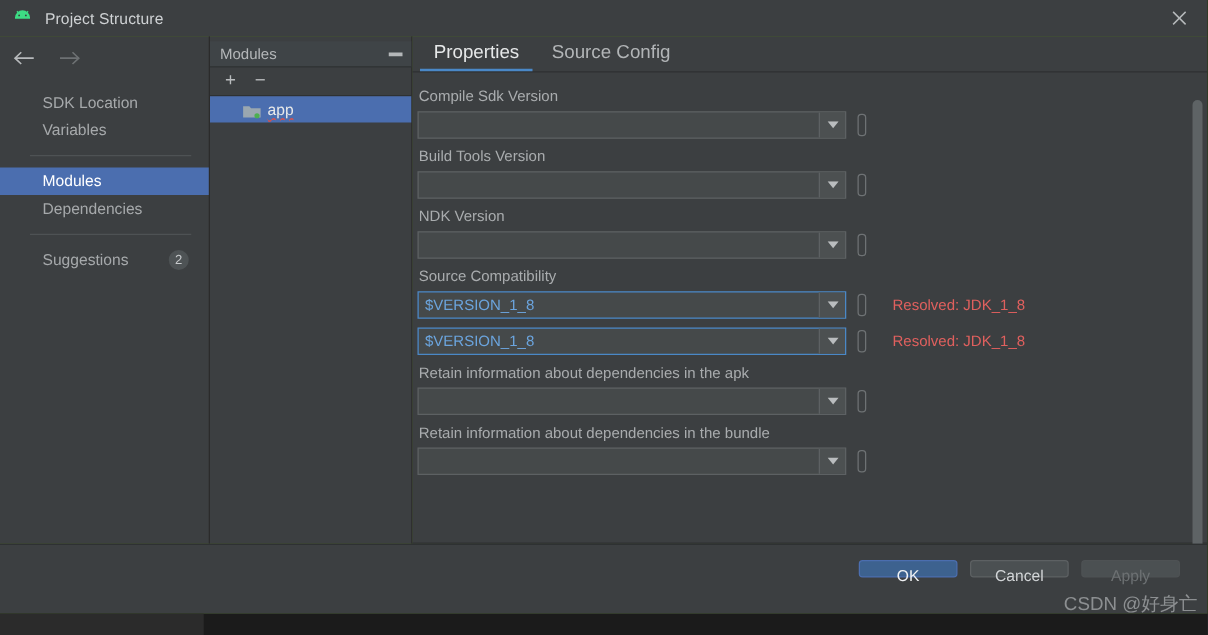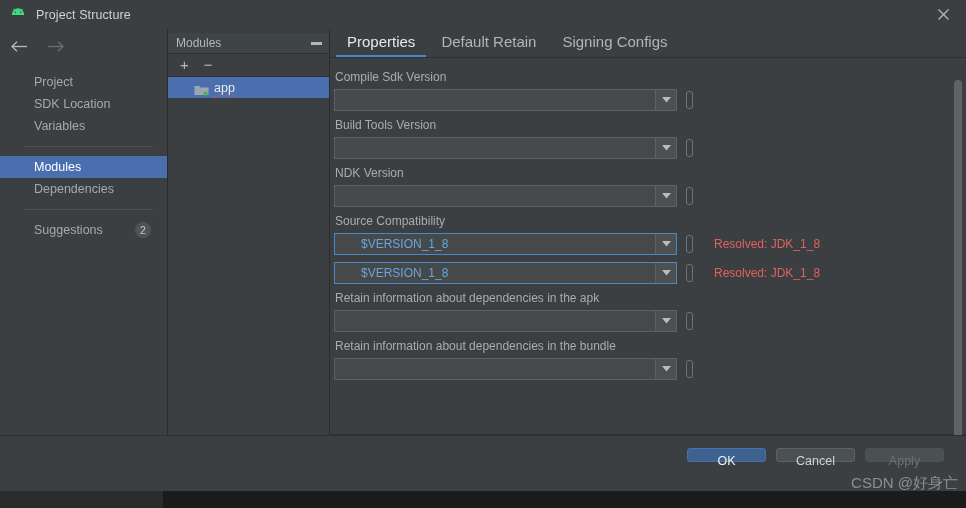--- a/index.html
+++ b/index.html
@@ -144,21 +144,21 @@
     margin: 0 0 5px 1px;
   }
   .field-row { display: flex; align-items: center; }
   .combo {
     width: 343px; height: 22px;
     background: #45494a;
     border: 1px solid #5d6163;
     display: flex; align-items: center;
     cursor: text;
   }
-  .combo.accent { border-color: #4a88c7; padding-left: 21px; }
+  .combo.accent { border-color: #4a88c7; }
   .combo-value {
     flex: 1 1 auto; min-width: 0;
     padding-left: 5px;
     font-size: 12px; color: #d0d2d4;
     white-space: nowrap; overflow: hidden;
   }
   .combo.accent .combo-value { color: #6ba4dd; }
   .combo-arrow {
     width: 21px; height: 20px; flex: 0 0 21px;
     background: #4c5051;
@@ -259,21 +259,20 @@
           </svg>
         </span>
         <span class="navarrow">
           <svg width="19" height="13" viewBox="0 0 19 13">
             <line x1="2" y1="6.5" x2="17" y2="6.5" stroke="#6d7173" stroke-width="1.3"></line>
             <polyline points="12,1.8 17,6.5 12,11.2" fill="none" stroke="#6d7173" stroke-width="1.3"></polyline>
           </svg>
         </span>
       </div>
       <div id="navlist">
-          <div class="nav-item"><span>Project</span></div>
           <div class="nav-item"><span>SDK Location</span></div>
           <div class="nav-item"><span>Variables</span></div>
           <div class="nav-sep"></div>
           <div class="nav-item selected"><span>Modules</span></div>
           <div class="nav-item"><span>Dependencies</span></div>
           <div class="nav-sep"></div>
           <div class="nav-item"><span>Suggestions</span><span class="nav-badge">2</span></div>
         </div>
     </div>
 
@@ -293,22 +292,21 @@
                 <circle cx="11.6" cy="9.6" r="2.1" fill="#4caf50"></circle>
               </svg></span>
             <span class="module-name">app</span>
           </div>
         </div>
     </div>
 
     <div id="props">
       <div id="tabs">
           <div class="tab active">Properties</div>
-          <div class="tab">Default Retain</div>
-          <div class="tab">Signing Configs</div>
+          <div class="tab">Source Config</div>
         </div>
       <div id="fields">
           <div class="field">
             <div class="field-label">Compile Sdk Version</div>
             <div class="field-row">
               <div class="combo">
                 <div class="combo-value"></div>
                 <div class="combo-arrow">
                   <svg width="9" height="6" viewBox="0 0 9 6">
                     <polygon points="0,0 9,0 4.5,5.5" fill="#b9bcbe"></polygon>

